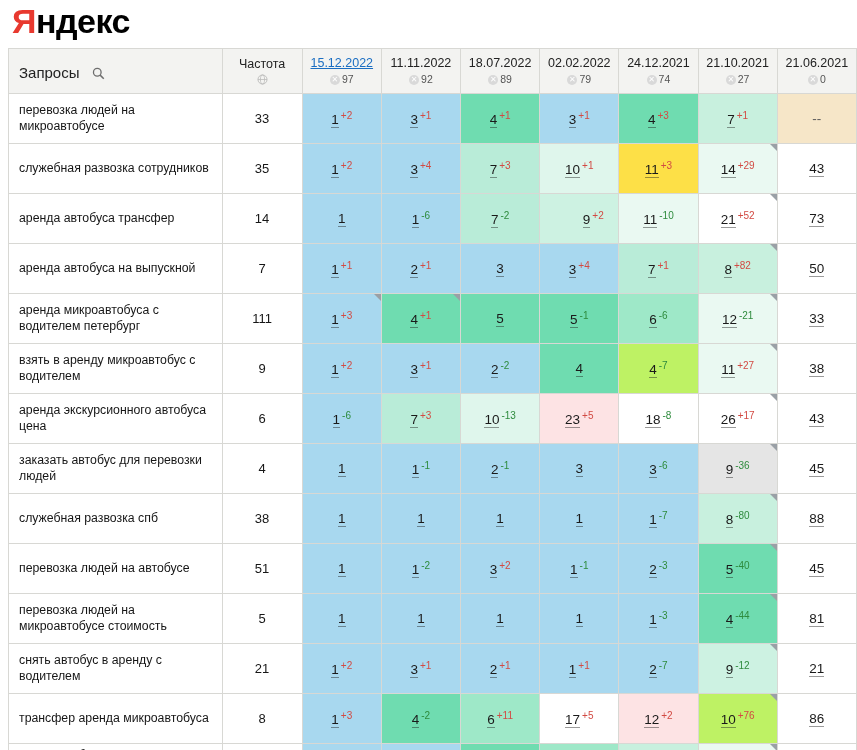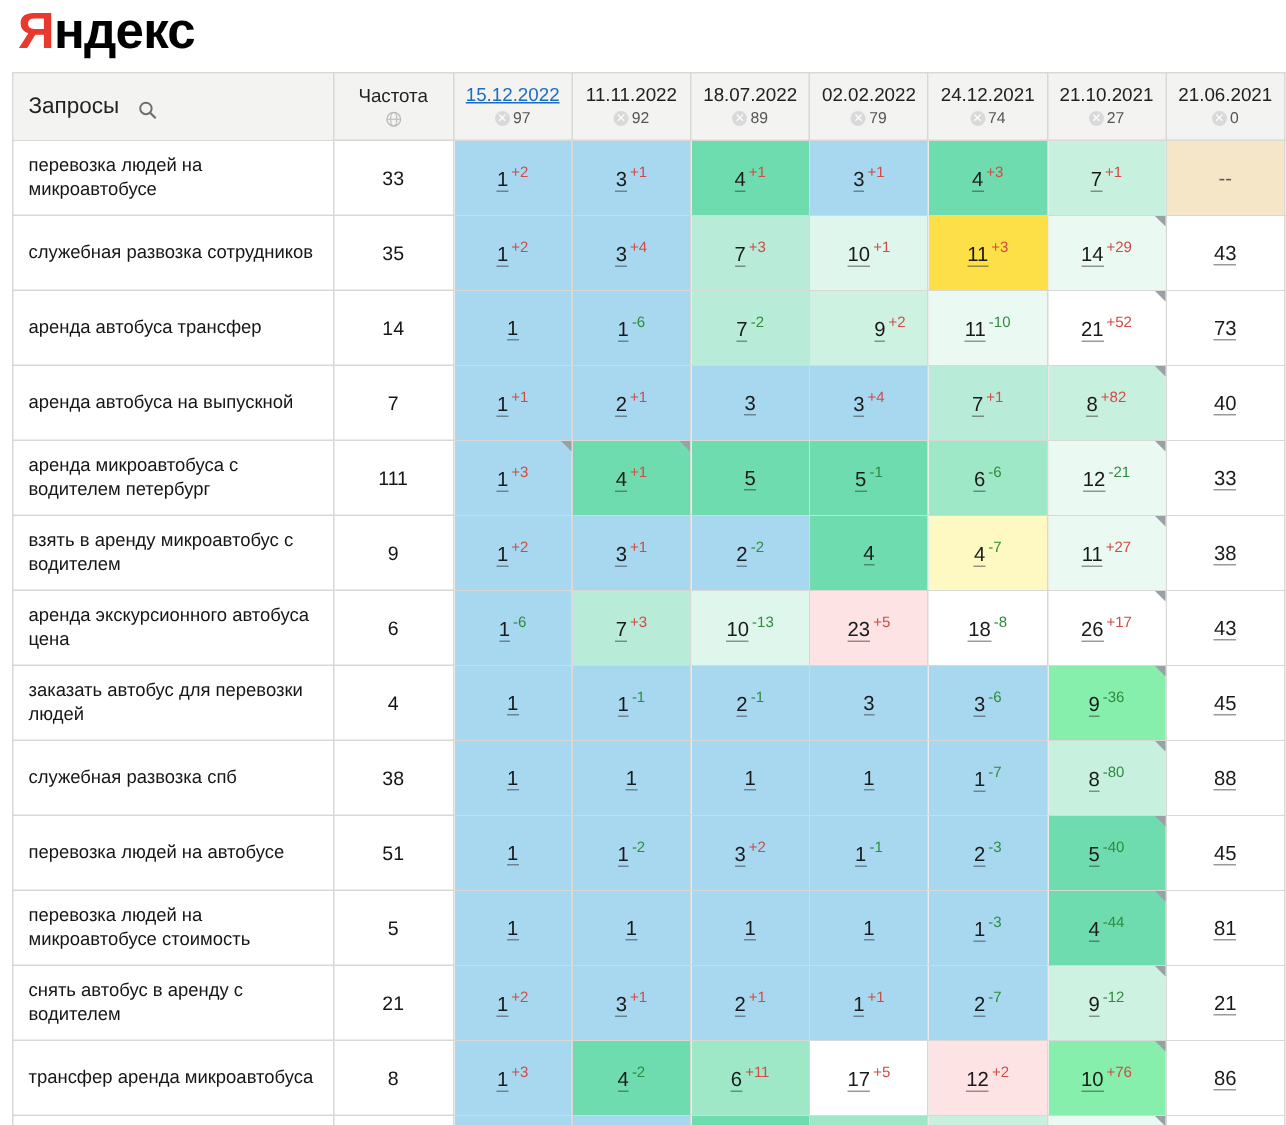--- a/index.html
+++ b/index.html
@@ -227,41 +227,41 @@
         </tr>
         <tr>
           <td class="query">аренда автобуса на выпускной</td>
           <td class="freq">7</td>
           <td class="cell" style="background: rgb(168, 216, 239);"><span class="inner"><span class="v">1</span><span class="d">+1</span></span></td>
           <td class="cell" style="background: rgb(168, 216, 239);"><span class="inner"><span class="v">2</span><span class="d">+1</span></span></td>
           <td class="cell" style="background: rgb(168, 216, 239);"><span class="inner"><span class="v">3</span></span></td>
           <td class="cell" style="background: rgb(168, 216, 239);"><span class="inner"><span class="v">3</span><span class="d">+4</span></span></td>
           <td class="cell" style="background: rgb(185, 236, 216);"><span class="inner"><span class="v">7</span><span class="d">+1</span></span></td>
           <td class="cell" style="background: rgb(200, 240, 222);"><span class="inner"><span class="v">8</span><span class="d">+82</span></span><span class="corner"></span></td>
-          <td class="cell" style="background: rgb(255, 255, 255);"><span class="inner"><span class="v">40</span></span></td>
+          <td class="cell" style="background: rgb(255, 255, 255);"><span class="inner"><span class="v">50</span></span></td>
         </tr>
         <tr>
           <td class="query">аренда микроавтобуса с водителем петербург</td>
           <td class="freq">111</td>
           <td class="cell" style="background: rgb(168, 216, 239);"><span class="inner"><span class="v">1</span><span class="d">+3</span></span><span class="corner"></span></td>
           <td class="cell" style="background: rgb(111, 220, 176);"><span class="inner"><span class="v">4</span><span class="d">+1</span></span><span class="corner"></span></td>
           <td class="cell" style="background: rgb(111, 220, 176);"><span class="inner"><span class="v">5</span></span></td>
           <td class="cell" style="background: rgb(111, 220, 176);"><span class="inner"><span class="v">5</span><span class="d neg">-1</span></span></td>
           <td class="cell" style="background: rgb(158, 232, 200);"><span class="inner"><span class="v">6</span><span class="d neg">-6</span></span></td>
           <td class="cell" style="background: rgb(234, 249, 242);"><span class="inner"><span class="v">12</span><span class="d neg">-21</span></span><span class="corner"></span></td>
           <td class="cell" style="background: rgb(255, 255, 255);"><span class="inner"><span class="v">33</span></span></td>
         </tr>
         <tr>
           <td class="query">взять в аренду микроавтобус с водителем</td>
           <td class="freq">9</td>
           <td class="cell" style="background: rgb(168, 216, 239);"><span class="inner"><span class="v">1</span><span class="d">+2</span></span></td>
           <td class="cell" style="background: rgb(168, 216, 239);"><span class="inner"><span class="v">3</span><span class="d">+1</span></span></td>
           <td class="cell" style="background: rgb(168, 216, 239);"><span class="inner"><span class="v">2</span><span class="d neg">-2</span></span></td>
           <td class="cell" style="background: rgb(111, 220, 176);"><span class="inner"><span class="v">4</span></span></td>
-          <td class="cell" style="background: #fef9c3;"><span class="inner"><span class="v">4</span><span class="d neg">-7</span></span></td>
+          <td class="cell" style="background: #bef264;"><span class="inner"><span class="v">4</span><span class="d neg">-7</span></span></td>
           <td class="cell" style="background: rgb(234, 249, 242);"><span class="inner"><span class="v">11</span><span class="d">+27</span></span><span class="corner"></span></td>
           <td class="cell" style="background: rgb(255, 255, 255);"><span class="inner"><span class="v">38</span></span></td>
         </tr>
         <tr>
           <td class="query">аренда экскурсионного автобуса цена</td>
           <td class="freq">6</td>
           <td class="cell" style="background: rgb(168, 216, 239);"><span class="inner"><span class="v">1</span><span class="d neg">-6</span></span></td>
           <td class="cell" style="background: rgb(185, 236, 216);"><span class="inner"><span class="v">7</span><span class="d">+3</span></span></td>
           <td class="cell" style="background: rgb(223, 246, 236);"><span class="inner"><span class="v">10</span><span class="d neg">-13</span></span></td>
           <td class="cell" style="background: rgb(253, 227, 228);"><span class="inner"><span class="v">23</span><span class="d">+5</span></span></td>
@@ -270,21 +270,21 @@
           <td class="cell" style="background: rgb(255, 255, 255);"><span class="inner"><span class="v">43</span></span></td>
         </tr>
         <tr>
           <td class="query">заказать автобус для перевозки людей</td>
           <td class="freq">4</td>
           <td class="cell" style="background: rgb(168, 216, 239);"><span class="inner"><span class="v">1</span></span></td>
           <td class="cell" style="background: rgb(168, 216, 239);"><span class="inner"><span class="v">1</span><span class="d neg">-1</span></span></td>
           <td class="cell" style="background: rgb(168, 216, 239);"><span class="inner"><span class="v">2</span><span class="d neg">-1</span></span></td>
           <td class="cell" style="background: rgb(168, 216, 239);"><span class="inner"><span class="v">3</span></span></td>
           <td class="cell" style="background: rgb(168, 216, 239);"><span class="inner"><span class="v">3</span><span class="d neg">-6</span></span></td>
-          <td class="cell" style="background: #86efac;"><span class="inner"><span class="v">9</span><span class="d neg">-36</span></span><span class="corner"></span></td>
+          <td class="cell" style="background: #e5e5e5;"><span class="inner"><span class="v">9</span><span class="d neg">-36</span></span><span class="corner"></span></td>
           <td class="cell" style="background: rgb(255, 255, 255);"><span class="inner"><span class="v">45</span></span></td>
         </tr>
         <tr>
           <td class="query">служебная развозка спб</td>
           <td class="freq">38</td>
           <td class="cell" style="background: rgb(168, 216, 239);"><span class="inner"><span class="v">1</span></span></td>
           <td class="cell" style="background: rgb(168, 216, 239);"><span class="inner"><span class="v">1</span></span></td>
           <td class="cell" style="background: rgb(168, 216, 239);"><span class="inner"><span class="v">1</span></span></td>
           <td class="cell" style="background: rgb(168, 216, 239);"><span class="inner"><span class="v">1</span></span></td>
           <td class="cell" style="background: rgb(168, 216, 239);"><span class="inner"><span class="v">1</span><span class="d neg">-7</span></span></td>
@@ -325,21 +325,21 @@
           <td class="cell" style="background: rgb(255, 255, 255);"><span class="inner"><span class="v">21</span></span></td>
         </tr>
         <tr>
           <td class="query">трансфер аренда микроавтобуса</td>
           <td class="freq">8</td>
           <td class="cell" style="background: rgb(168, 216, 239);"><span class="inner"><span class="v">1</span><span class="d">+3</span></span></td>
           <td class="cell" style="background: rgb(111, 220, 176);"><span class="inner"><span class="v">4</span><span class="d neg">-2</span></span></td>
           <td class="cell" style="background: rgb(158, 232, 200);"><span class="inner"><span class="v">6</span><span class="d">+11</span></span></td>
           <td class="cell" style="background: rgb(255, 255, 255);"><span class="inner"><span class="v">17</span><span class="d">+5</span></span></td>
           <td class="cell" style="background: rgb(253, 227, 228);"><span class="inner"><span class="v">12</span><span class="d">+2</span></span></td>
-          <td class="cell" style="background: #86efac;"><span class="inner"><span class="v">10</span><span class="d">+76</span></span><span class="corner"></span></td>
+          <td class="cell" style="background: #bef264;"><span class="inner"><span class="v">10</span><span class="d">+76</span></span><span class="corner"></span></td>
           <td class="cell" style="background: rgb(255, 255, 255);"><span class="inner"><span class="v">86</span></span></td>
         </tr>
         <tr>
           <td class="query">заказ автобусов и микроавтобусов в санкт петербурге</td>
           <td class="freq">15</td>
           <td class="cell" style="background: rgb(168, 216, 239);"></td>
           <td class="cell" style="background: rgb(168, 216, 239);"></td>
           <td class="cell" style="background: rgb(111, 220, 176);"></td>
           <td class="cell" style="background: rgb(158, 232, 200);"></td>
           <td class="cell" style="background: rgb(200, 240, 222);"></td>

